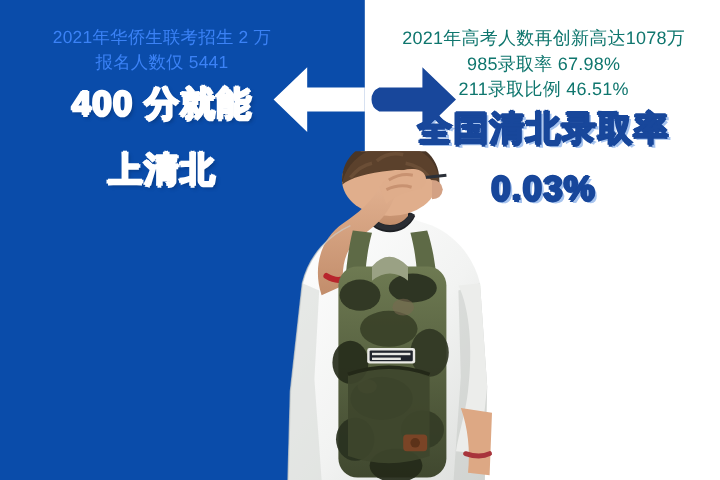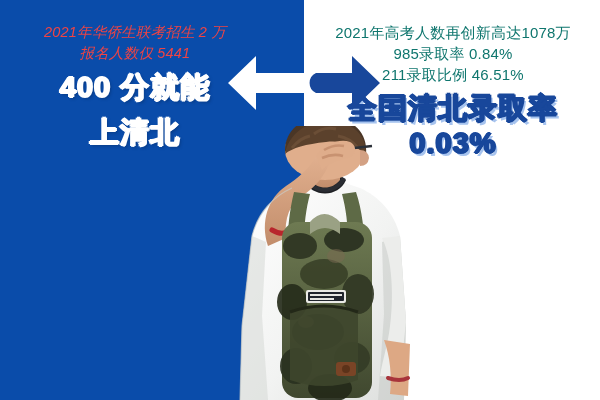--- a/index.html
+++ b/index.html
@@ -31,38 +31,37 @@
     left:0; top:22px;
     width:270px;
     text-align:center;
     z-index:6;
     color:#ffffff;
   }
   .l-small{
     font-size:14.5px;
     line-height:21px;
     letter-spacing:.2px;
-    color:#ef4444;
-    white-space:nowrap;
-    font-style:italic;
+    color:#3b82f6;
+    white-space:nowrap;
   }
   .l-big{
     font-size:29px;
     line-height:35px;
     font-weight:bold;
     color:#ffffff;
     letter-spacing:1px;
     margin-top:6px;
     white-space:nowrap;
     text-shadow:
        1.2px 0 0 #ffffff, -1.2px 0 0 #ffffff,
        0 1.2px 0 #ffffff, 0 -1.2px 0 #ffffff,
        2px 2px 3px rgba(6,40,92,.45);
   }
-  .l-big.second{ margin-top:10px; }
+  .l-big.second{ margin-top:20px; }
 
   
   #right-text{
     position:absolute;
     left:306px; top:22px;
     width:294px;
     text-align:center;
     z-index:6;
   }
   .r-small{
@@ -78,21 +77,21 @@
     font-weight:bold;
     color:#18479B;
     letter-spacing:1px;
     margin-top:6px;
     white-space:nowrap;
     text-shadow:
        1.2px 0 0 #18479B, -1.2px 0 0 #18479B,
        0 1.2px 0 #18479B, 0 -1.2px 0 #18479B,
        2.5px 2.5px 0 rgba(150,185,235,.85);
   }
-  .r-big.second{ margin-top:0; }
+  .r-big.second{ margin-top:15px; }
 
   
   .arrow{
     position:absolute;
     z-index:7;
   }
   #arrow-left{
     left:226px; top:54px;
     width:80px; height:58px;
   }
@@ -119,21 +118,21 @@
 
   <div id="left-text">
     <div class="l-small">2021年华侨生联考招生 2 万</div>
     <div class="l-small">报名人数仅 5441</div>
     <div class="l-big">400  分就能</div>
     <div class="l-big second">上清北</div>
   </div>
 
   <div id="right-text">
     <div class="r-small">2021年高考人数再创新高达1078万</div>
-    <div class="r-small">985录取率 0.84%</div>
+    <div class="r-small">985录取率 67.98%</div>
     <div class="r-small">211录取比例 46.51%</div>
     <div class="r-big">全国清北录取率</div>
     <div class="r-big second">0.03%</div>
   </div>
 
   <div class="arrow" id="arrow-left">
     <svg viewBox="0 0 80 58" width="80" height="58" aria-hidden="true">
       <path d="M30 2 L30 19 L78 19 L78 39 L30 39 L30 56 L2 29 Z" fill="#FFFFFF" stroke="none" stroke-linejoin="round"></path>
     </svg>
   </div>

